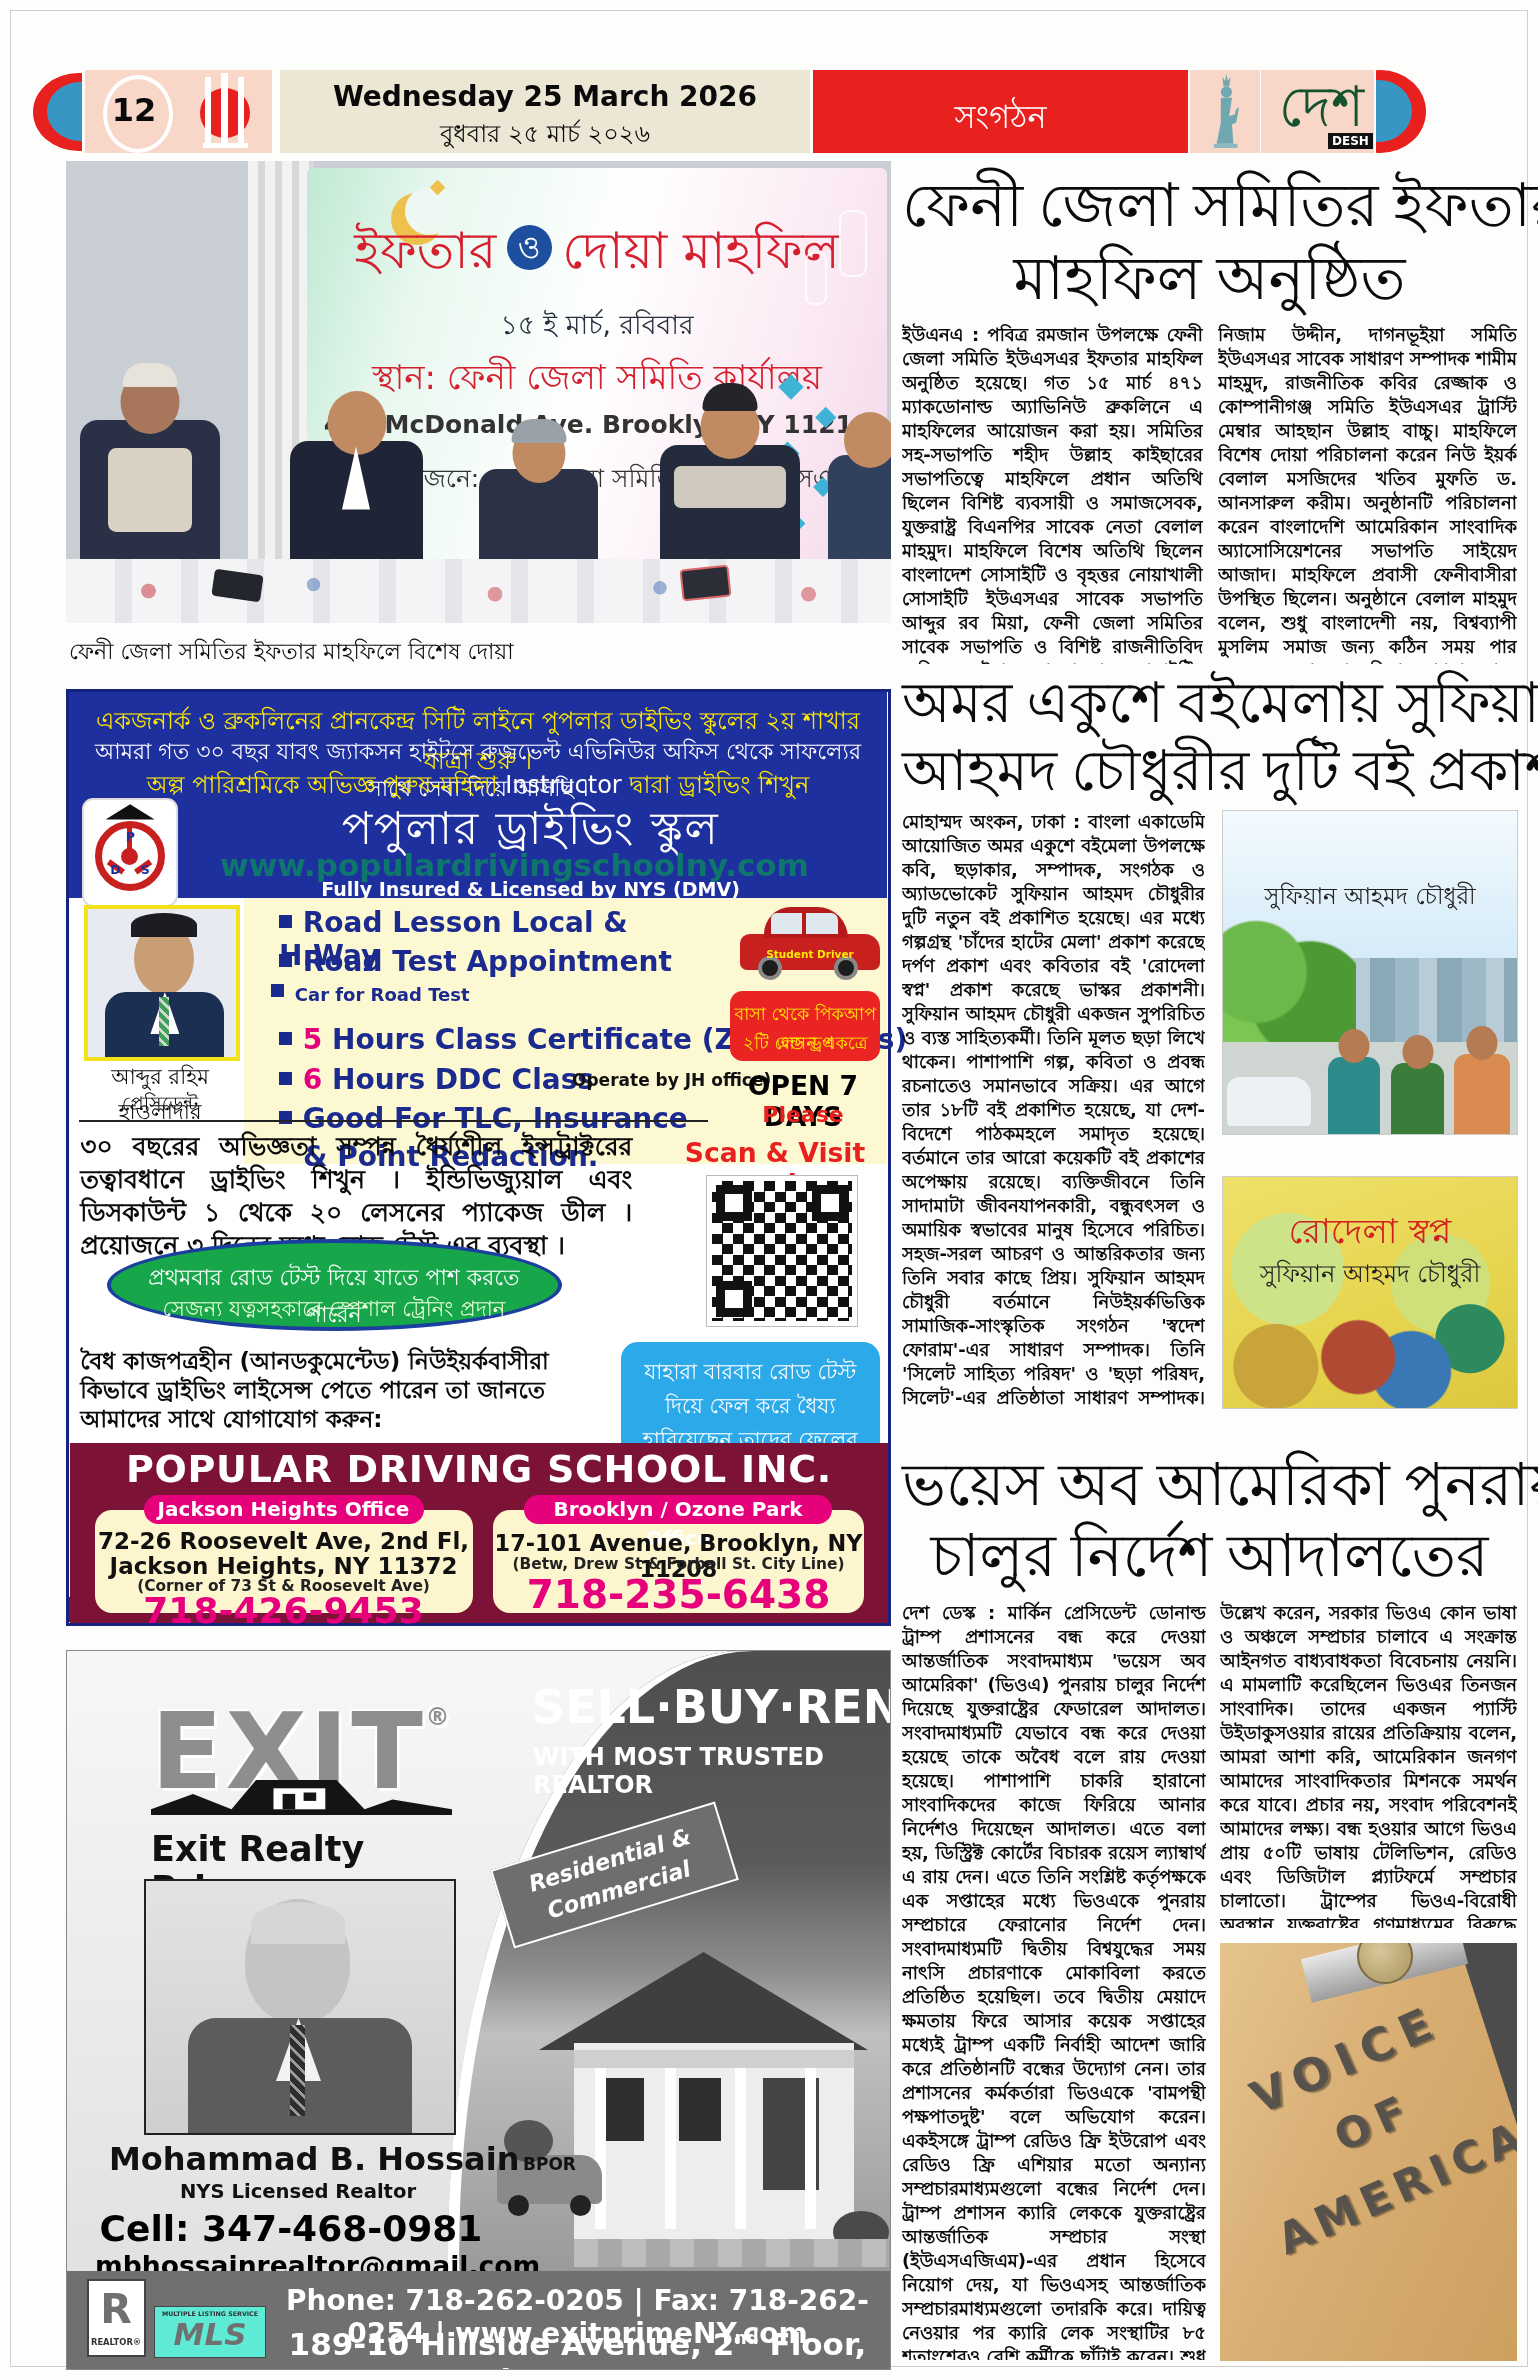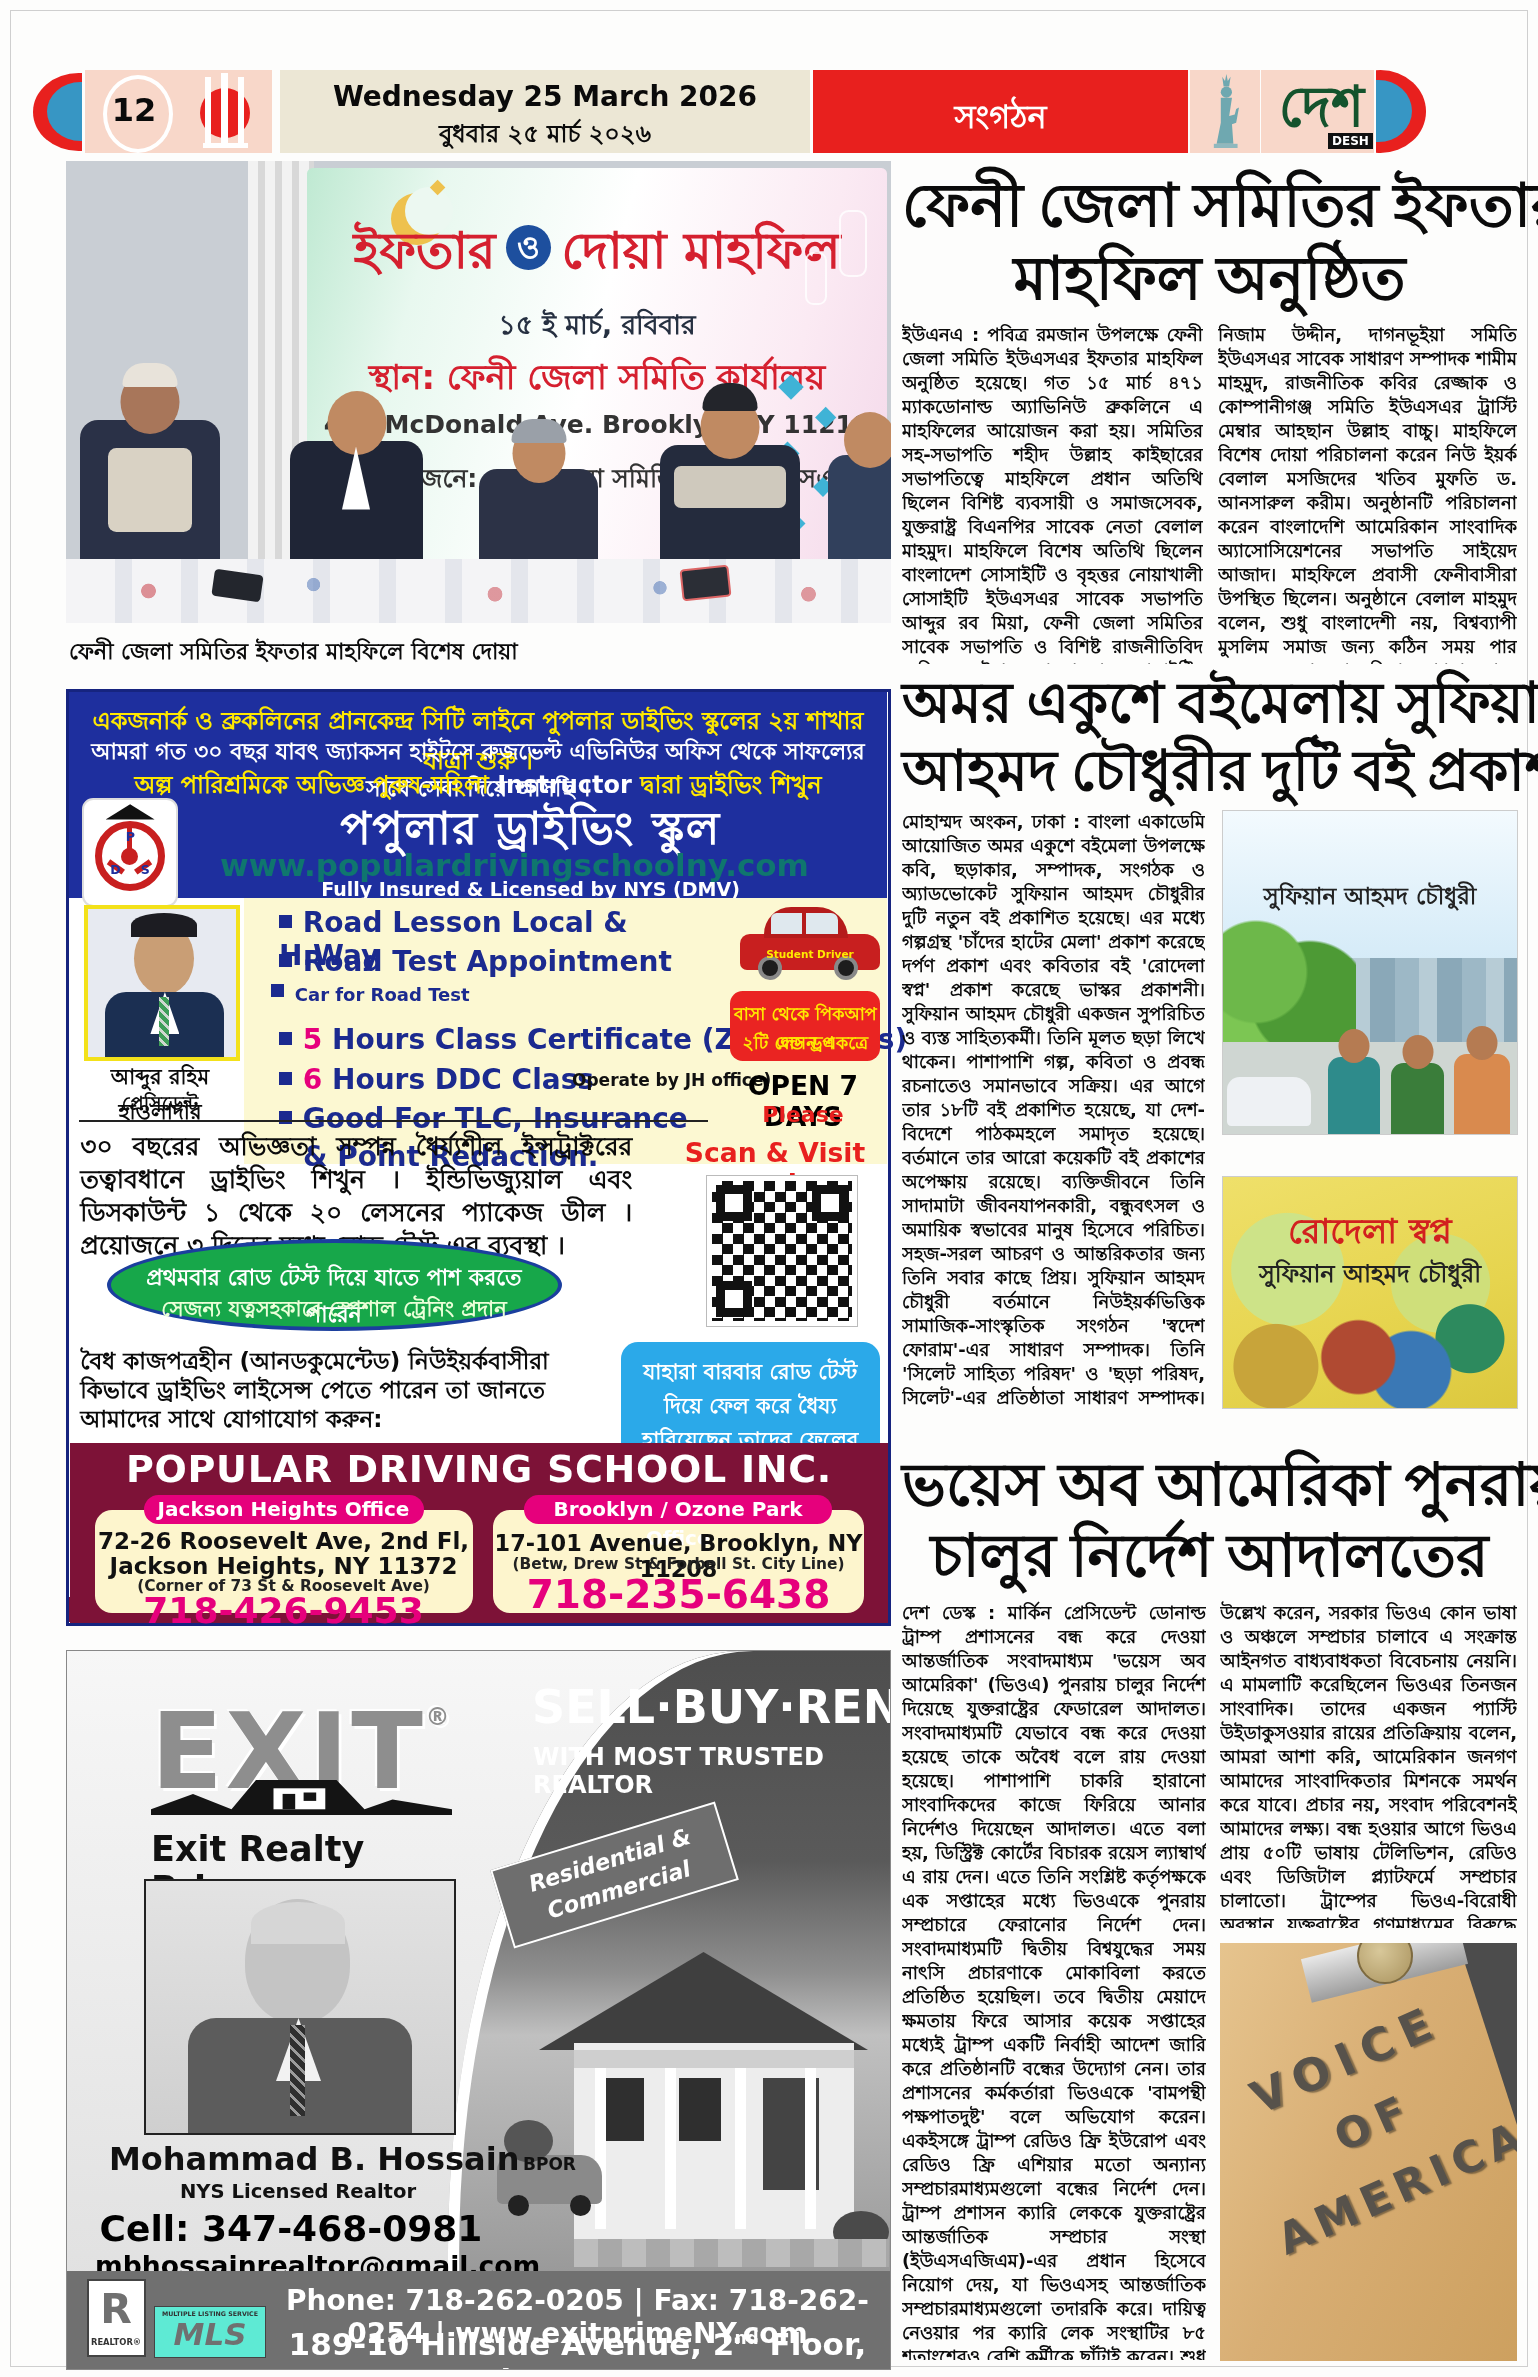--- a/index.html
+++ b/index.html
@@ -4,21 +4,21 @@
 <style>
   html,body{margin:0;padding:0;background:#e9e9e9}
   .page{position:relative;width:1538px;height:2377px;background:#fdfdfc;overflow:hidden;
         font-family:"DejaVu Sans","Liberation Sans",sans-serif;color:#0a0a0a}
   .a{position:absolute}
   .c{text-align:center}
   .b{font-weight:700}
   .j{text-align:justify}
   .frame{inset:9.8px;border:1.4px solid #cfcfcf;pointer-events:none}
   .hl{font-family:"Liberation Serif","DejaVu Serif",serif;font-weight:700;color:#000;text-align:center;line-height:1.1;white-space:nowrap}
-  .bn{font-weight:700;color:#0b0b0b}
+  .bn{font-weight:400;color:#0b0b0b}
   .body-col{font-size:18px;line-height:24px;font-weight:600;color:#0b0b0b;text-align:justify;overflow:hidden}
   .pinkbox{background:#f8d7c9}
   .cream{background:#fcf8d2}
   .navy{color:#1b2a8f}
   .mag{color:#e6007c}
   .oval{border-radius:50%}
   .qr{background:conic-gradient(#111 25%,#fff 0 50%,#111 0 75%,#fff 0);background-size:21px 21px;border:5.6px solid #fff;outline:1.4px solid #bbb}
   .qr .eye{position:absolute;width:36px;height:36px;border:9.8px solid #111;background:#fff;box-sizing:border-box}
   .man{position:absolute;border-radius:18px 18px 0 0}
   .man .head{position:absolute;left:50%;transform:translateX(-50%);top:-50px;width:59px;height:64px;border-radius:50%;background:#c08a62}

